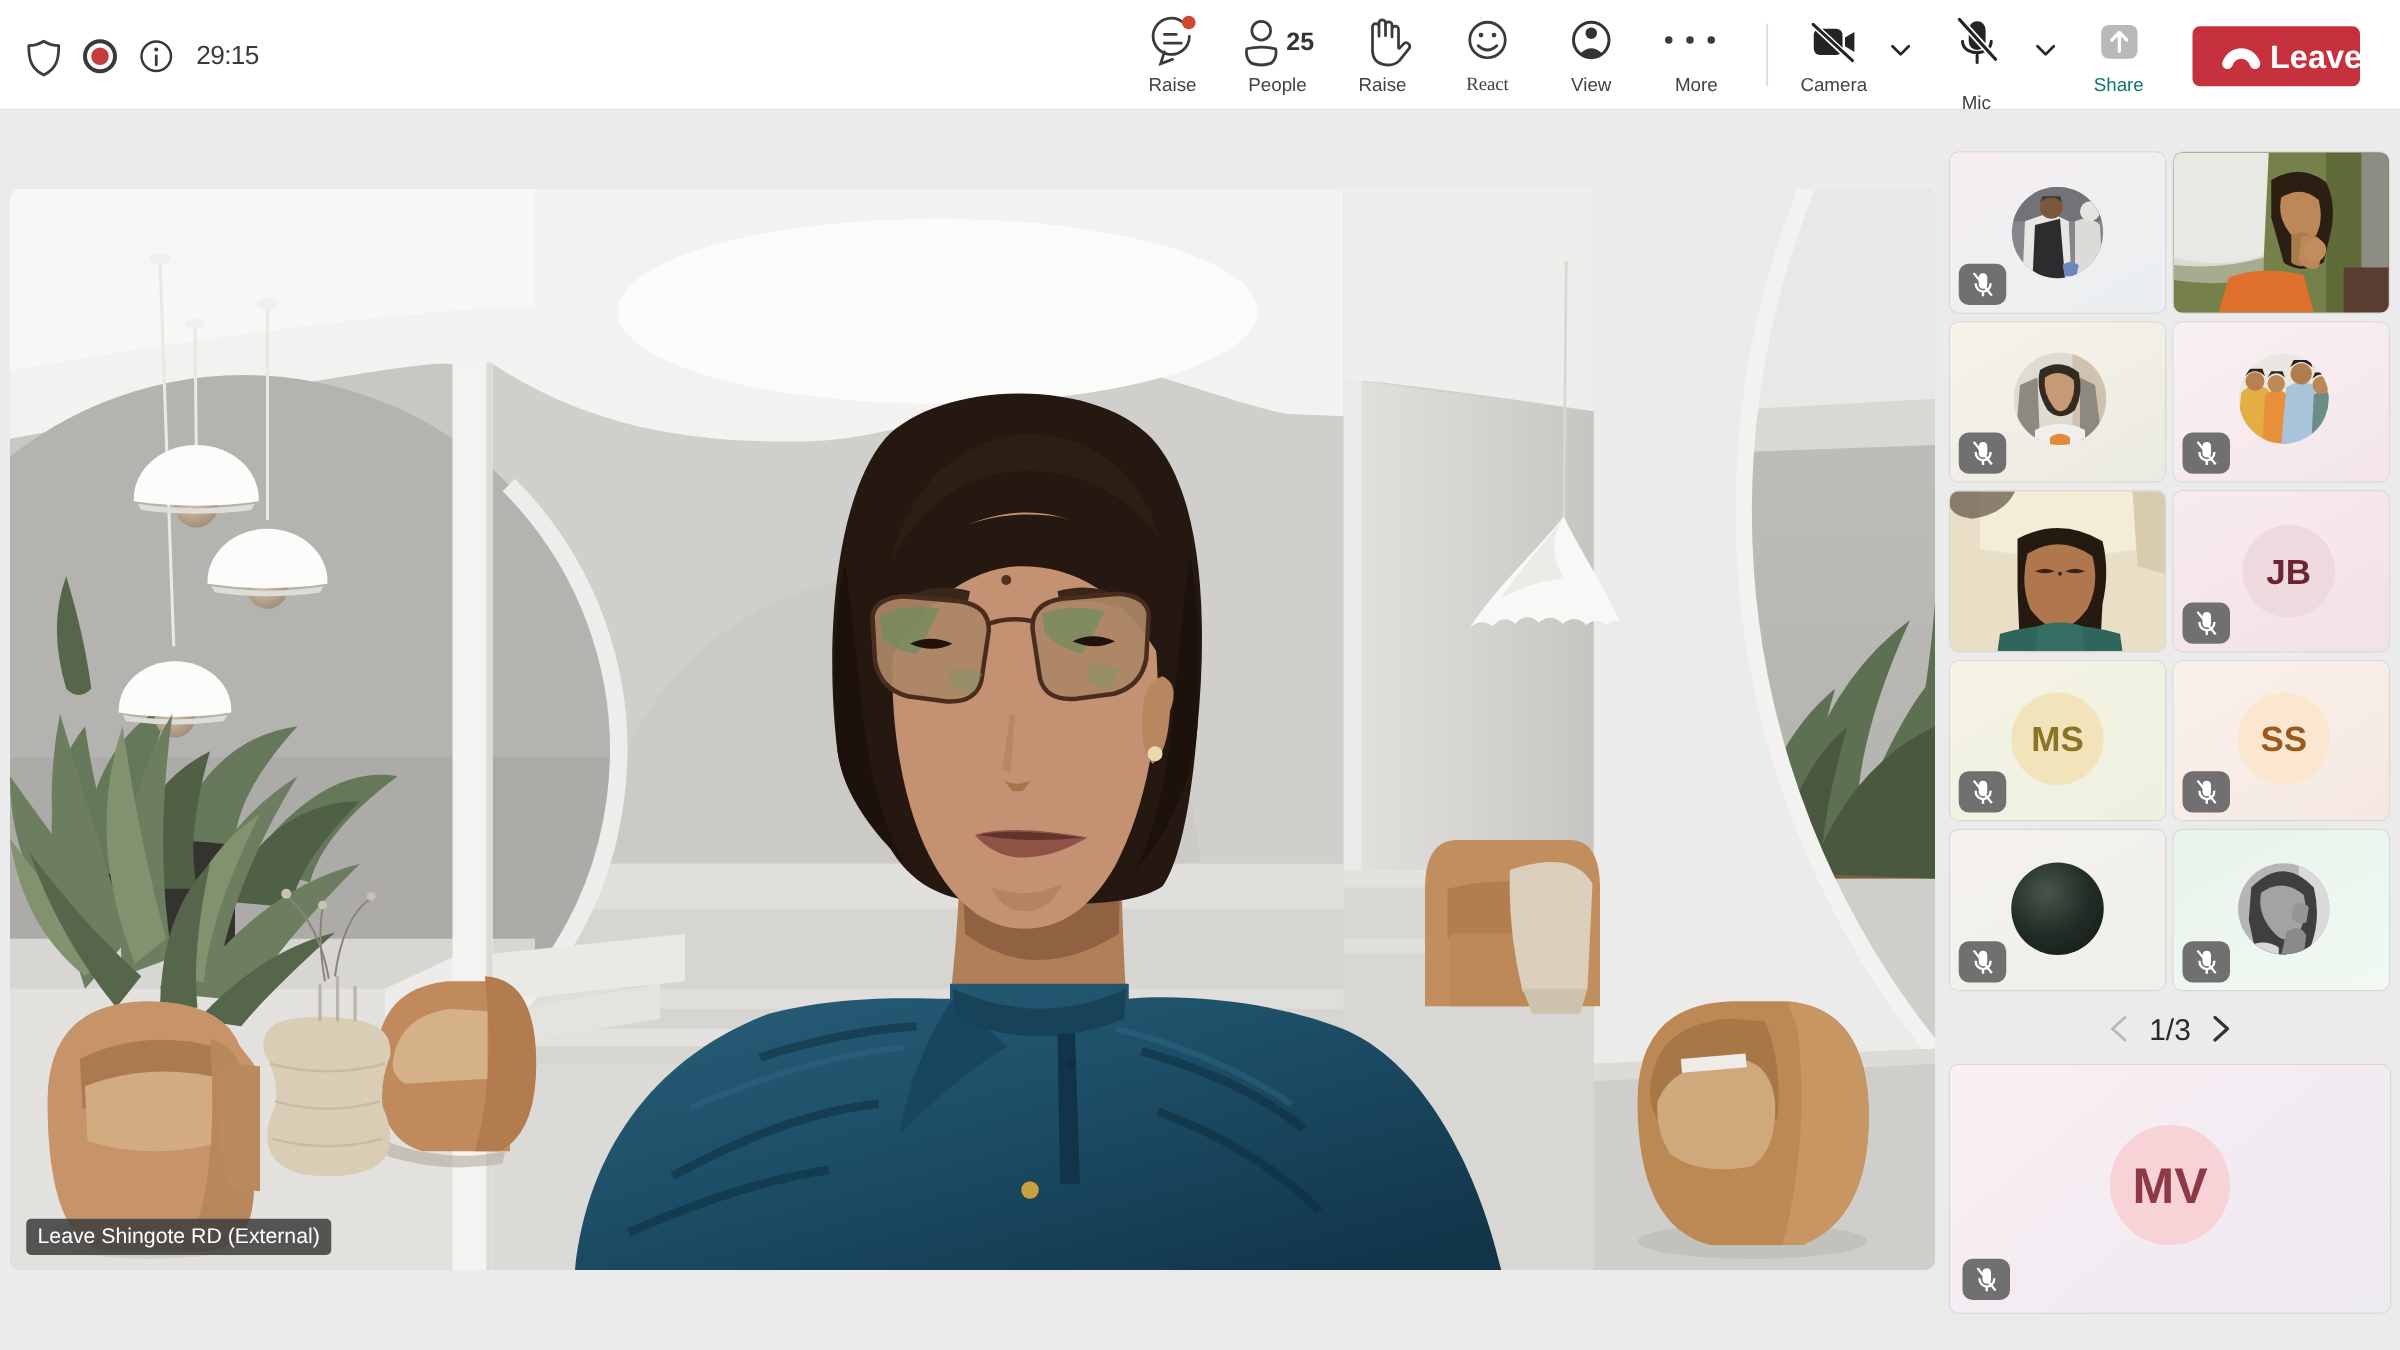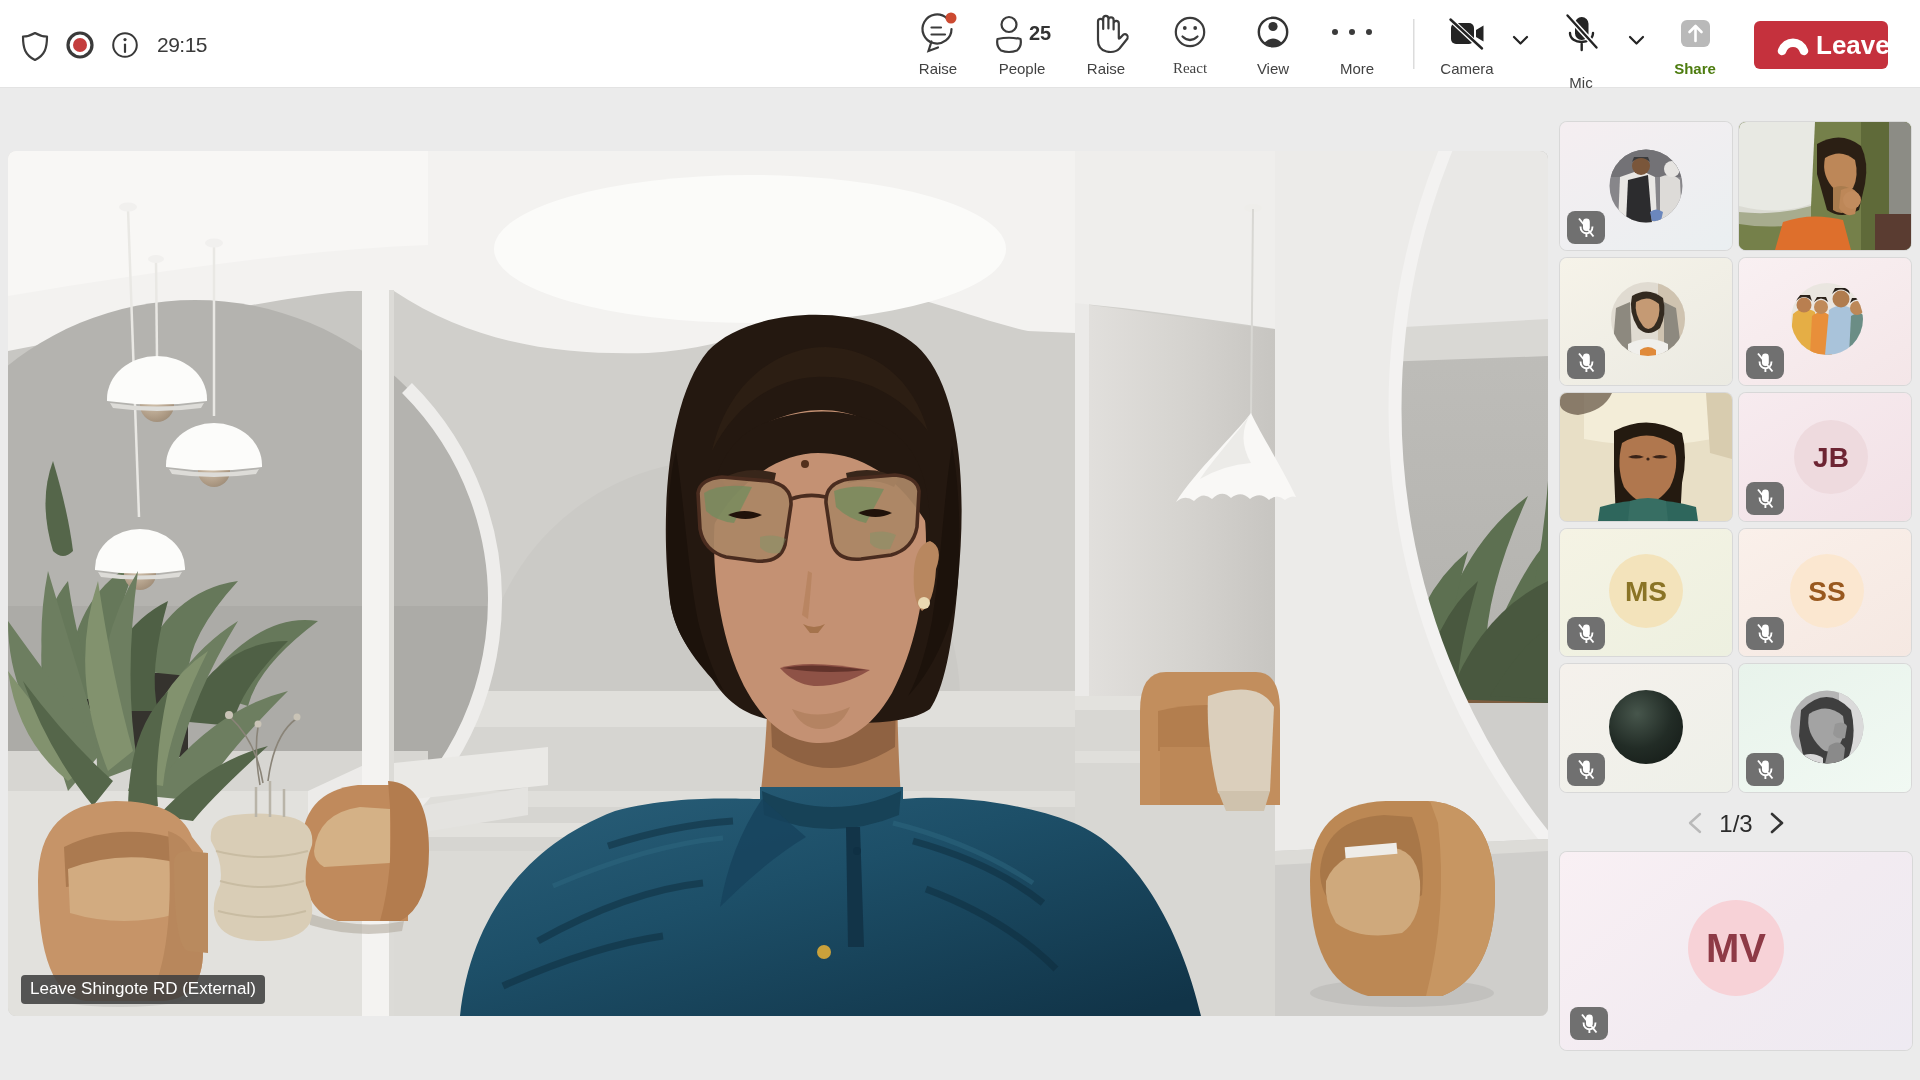--- a/index.html
+++ b/index.html
@@ -347,21 +347,21 @@
     </g>
   </svg>
   <div class="tlabel abs" style="left:908px; top:60px; width:60px;">Raise</div>
   <div class="tlabel abs" style="left:992px; top:60px; width:60px;">People</div>
   <div class="tlabel abs" style="left:1076px; top:60px; width:60px;">Raise</div>
   <div class="tlabel abs" style="left:1160px; top:60px; width:60px;font-family:Liberation Serif, serif;">React</div>
   <div class="tlabel abs" style="left:1243px; top:60px; width:60px;">View</div>
   <div class="tlabel abs" style="left:1327px; top:60px; width:60px;">More</div>
   <div class="tlabel abs" style="left:1432px; top:60px; width:70px;">Camera</div>
   <div class="tlabel abs" style="left:1551px; top:60px; width:60px;margin-top:14px;">Mic</div>
-  <div class="tlabel abs" style="left:1665px; top:60px; width:60px; color:#4d7c0f;font-weight:bold;">Share</div>
+  <div class="tlabel abs" style="left:1665px; top:60px; width:60px; color:#0f766e;">Share</div>
   <div id="timer">29:15</div>
   <div id="leave">
     <svg class="abs" style="left:21px;top:14px" width="36" height="22" viewBox="0 0 36 22">
       <path d="M7 16 C11 5 25 5 29 16" stroke="#ffffff" stroke-width="8.5" stroke-linecap="round" fill="none"></path>
     </svg>
     <span class="abs" style="left:62px;top:0px;">Leave</span>
   </div>
 </div>
 
 <svg width="0" height="0" style="position:absolute">

